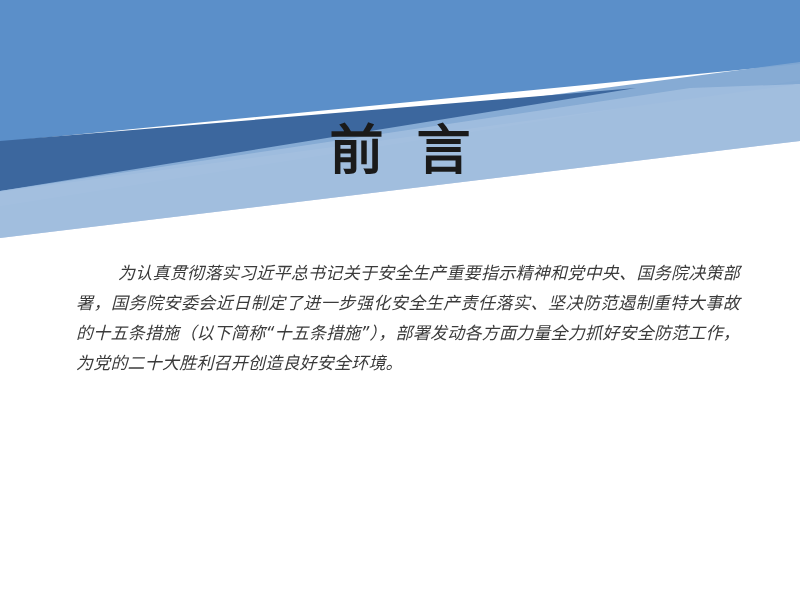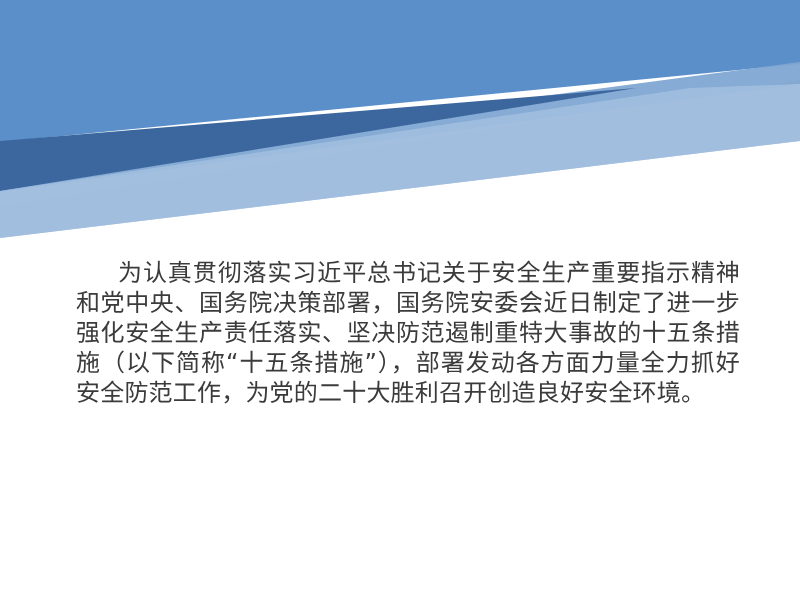--- a/index.html
+++ b/index.html
@@ -63,28 +63,29 @@
   
   #body-block {
     position: absolute;
     left: 76px;
     top: 258px;
     width: 664px;
   }
   #body-paragraph {
     margin: 0;
     font-family: "DejaVu Sans", "Liberation Sans", sans-serif;
-    font-size: 24px;
+    font-size: 17px;
     line-height: 30px;
     color: #3b3b3b;
     text-align: justify;
     text-justify: inter-character;
     text-indent: 42px;
     letter-spacing: 0.2px;
     word-break: break-all;
+    font-style: italic;
   }
 </style>
 </head>
 <body>
 
 <div id="slide">
 
   <div id="banner">
     <svg viewBox="0 0 800 240" width="800" height="240" preserveAspectRatio="none">
 
@@ -96,18 +97,21 @@
       <polygon points="800,62 800,84 0,192 0,168" fill="#7FA6D2" opacity="0.95"></polygon>
 
       <polygon points="0,141 636,88 0,191" fill="#3C679E"></polygon>
 
       <polygon points="0,191 690,88 800,84 800,141 0,238" fill="#9FBCDE" opacity="0.96"></polygon>
 
       <polygon points="0,239 800,142 800,240 0,240" fill="#FFFFFF"></polygon>
     </svg>
   </div>
 
+  <div id="title-block">
+    <span id="title-text">前 言</span>
+  </div>
 
   <div id="body-block">
     <p id="body-paragraph">为认真贯彻落实习近平总书记关于安全生产重要指示精神和党中央、国务院决策部署，国务院安委会近日制定了进一步强化安全生产责任落实、坚决防范遏制重特大事故的十五条措施（以下简称“十五条措施”），部署发动各方面力量全力抓好安全防范工作，为党的二十大胜利召开创造良好安全环境。</p>
   </div>
 
 </div>
 
 </body></html>

